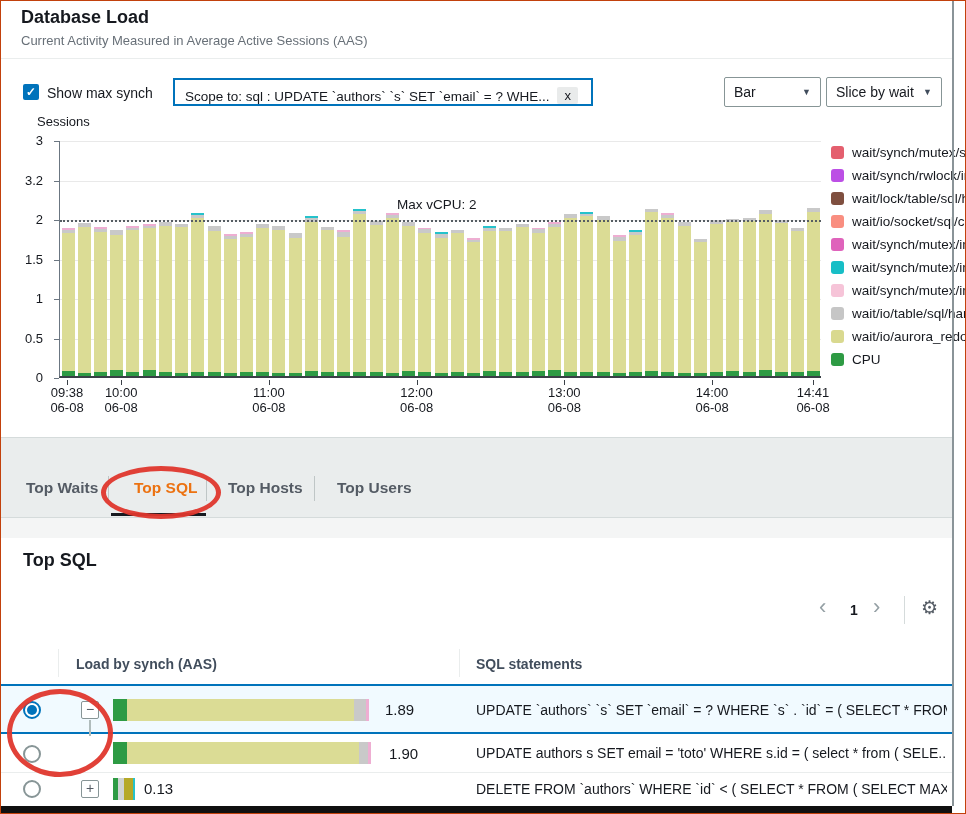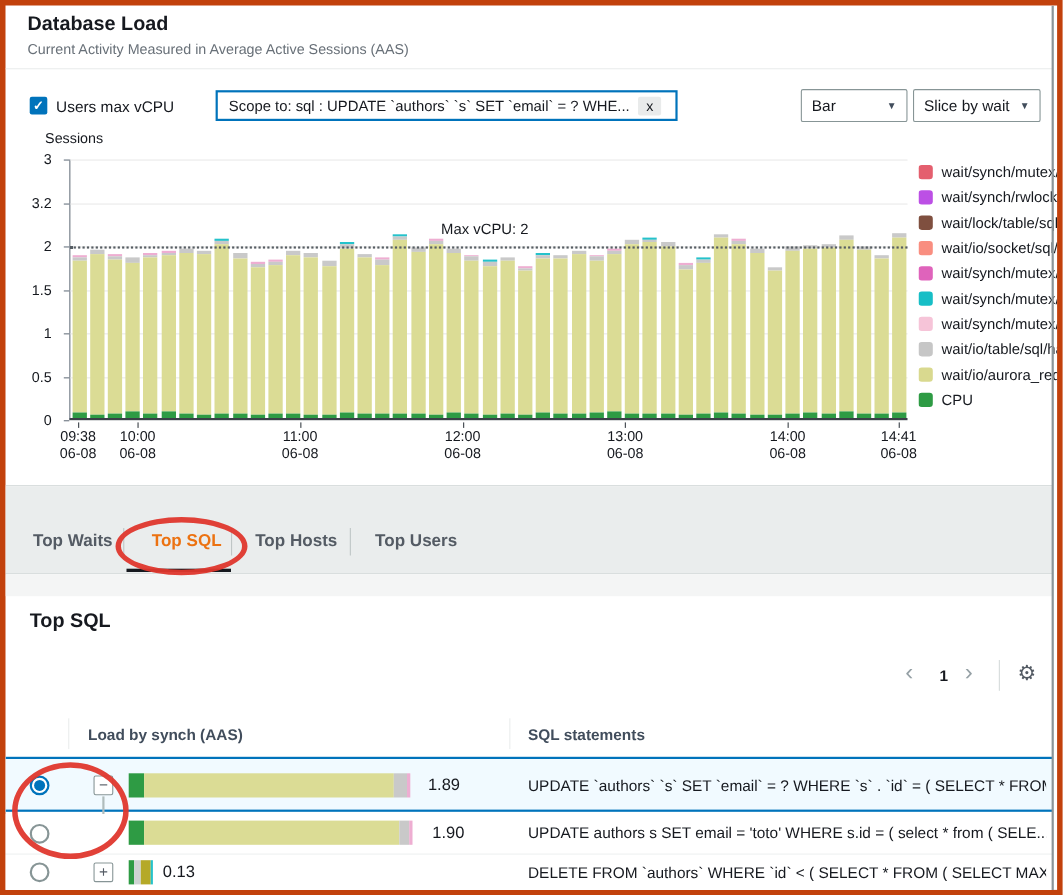--- a/index.html
+++ b/index.html
@@ -1,33 +1,33 @@
 <!DOCTYPE html>
 <html><head>
 <meta charset="utf-8">
 <style>
   * { margin:0; padding:0; box-sizing:border-box; }
   body { background:#fff; font-family:"Liberation Sans", sans-serif; }
   .screen { position:relative; width:966px; height:814px; background:#fff;
-            border:5px solid #c2410c; overflow:hidden; }
+            border:1px solid #c2410c; overflow:hidden; }
   .abs { position:absolute; }
 
   
   .page-title { left:20px; top:6px; font-size:18px; font-weight:700; color:#16191f; }
   .page-sub { left:20px; top:32px; font-size:13px; color:#687078; }
   .hdr-divider { left:0; top:57px; width:952px; height:1px; background:#eaeded; }
 
   
   .checkbox { left:22px; top:83px; width:16px; height:16px; background:#0073bb;
               border-radius:2px; color:#fff; font-size:12px; font-weight:700;
               text-align:center; line-height:16px; }
   .checkbox-label { left:46px; top:84px; font-size:14px; color:#16191f; }
   .scope-tag { left:172px; top:77px; width:420px; height:28px; border:2px solid #0073bb;
-               background:#fff; display:flex; align-items:center; padding:0 8px 0 10px;
-               font-size:13.5px; color:#16191f; white-space:nowrap; overflow:hidden;margin-left:19px; }
+               background:#fff; display:flex; align-items:flex-end; padding:0 8px 0 10px;
+               font-size:13.5px; color:#16191f; white-space:nowrap; overflow:hidden; }
   .scope-text { overflow:hidden; white-space:nowrap; }
   .scope-x { margin-left:8px; background:#e9ebeb; padding:1px 7px; border-radius:2px;
              font-size:13px; color:#16191f; flex:0 0 auto; }
   .dropdown { height:30px; border:1px solid #879596; border-radius:2px; background:#fff;
               display:flex; align-items:center; justify-content:space-between;
               padding:0 9px; font-size:14px; color:#16191f; }
   .dd-bar { left:723px; top:76px; width:97px; }
   .dd-slice { left:825px; top:76px; width:116px; }
   .caret { font-size:9px; color:#414d5c; margin-left:6px; }
 
@@ -116,21 +116,21 @@
 
 <div class="screen">
 
   <div class="abs page-title">Database Load</div>
   <div class="abs page-sub">Current Activity Measured in Average Active Sessions (AAS)</div>
   <div class="abs hdr-divider"></div>
 
   <div class="abs checkbox">
     <span>✓</span>
   </div>
-  <div class="abs checkbox-label">Users max vCPU</div>
+  <div class="abs checkbox-label">Show max synch</div>
   <div class="abs scope-tag">
     <span class="scope-text">Scope to: sql : UPDATE `authors` `s` SET `email` = ? WHE...</span>
     <span class="scope-x">x</span>
   </div>
   <div class="abs dropdown dd-bar">
     <span>Bar</span>
     <span class="caret">▼</span>
   </div>
   <div class="abs dropdown dd-slice">
     <span>Slice by wait</span>

